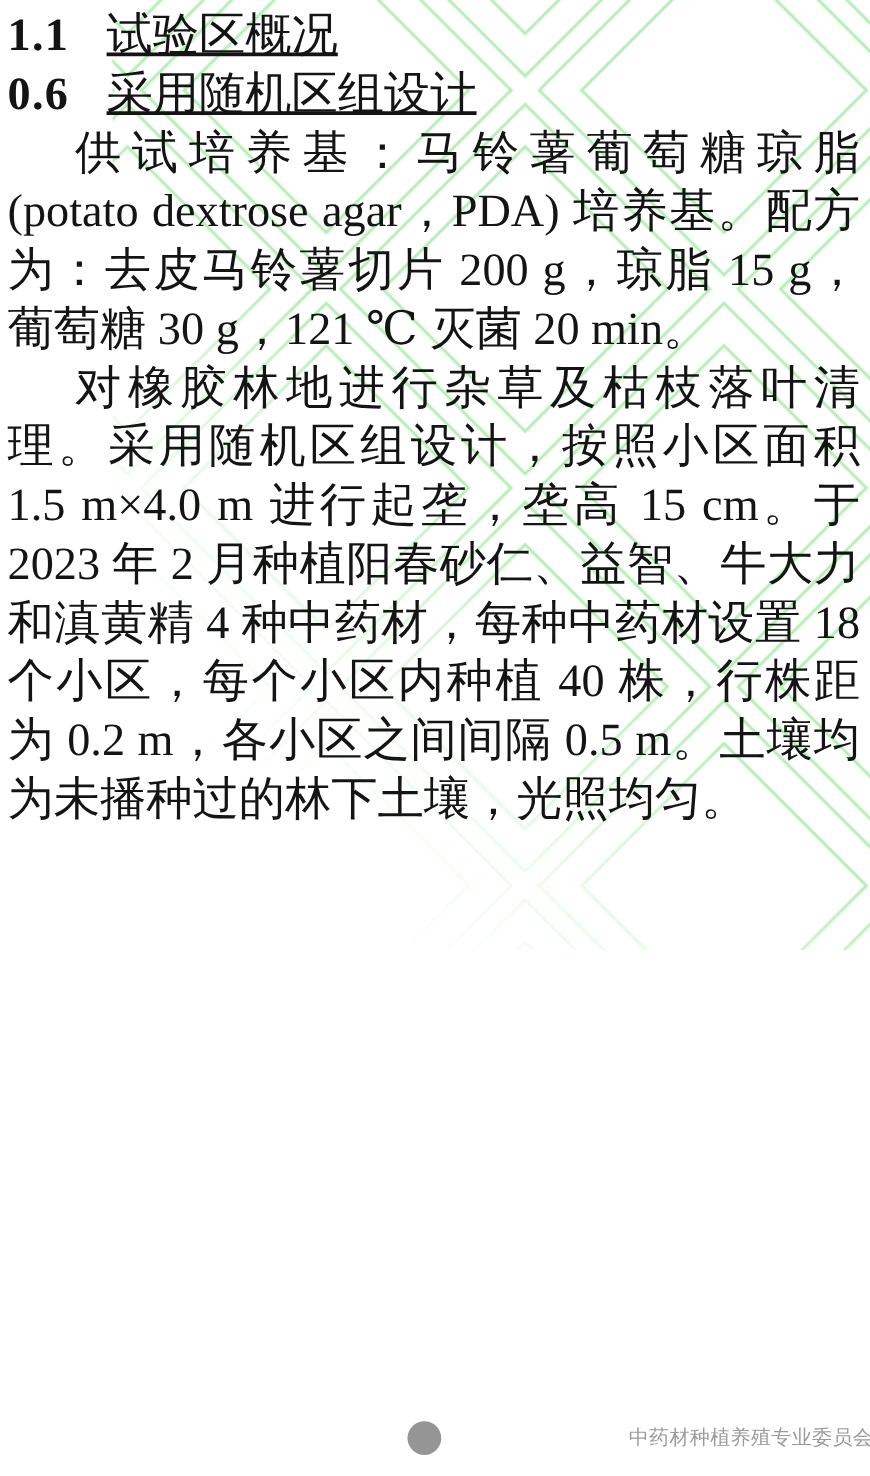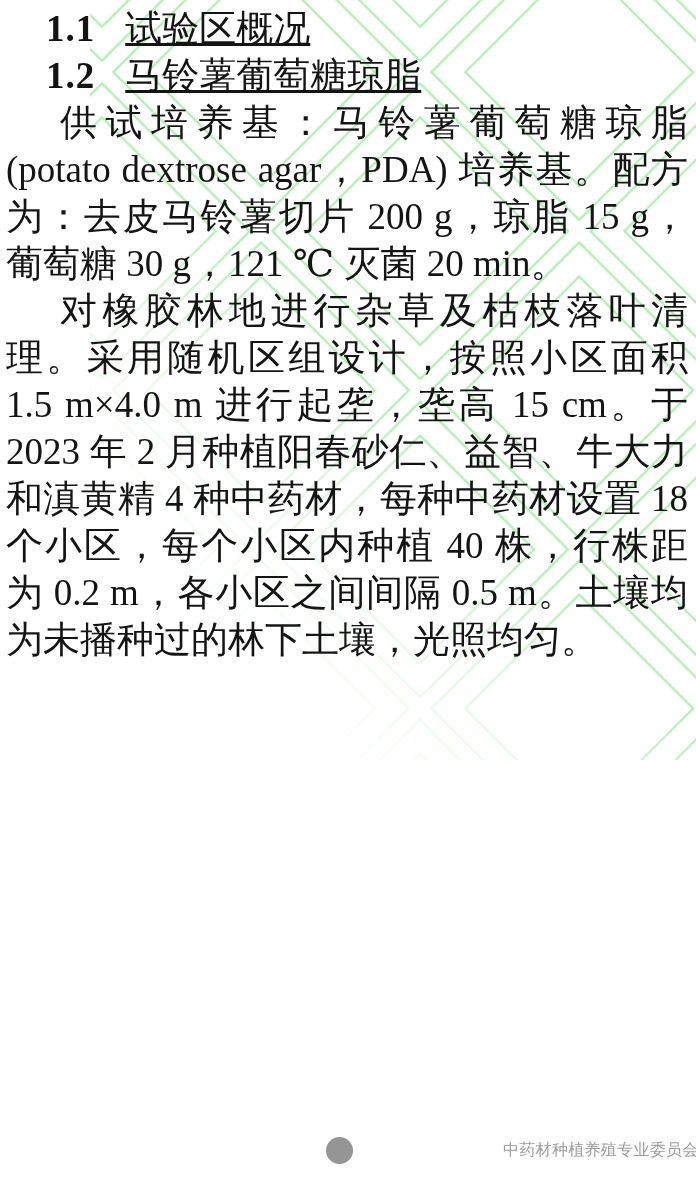--- a/index.html
+++ b/index.html
@@ -50,21 +50,20 @@
   }
   .heading {
     margin: 0;
     text-align: left;
     font-size: 37px;
   }
   .heading .num {
     font-weight: 700;
     letter-spacing: 1px;
     margin-right: 30px;
-    margin-left: 40px;
   }
   .heading .htitle {
     font-weight: 400;
     text-decoration: underline;
   }
   .para {
     margin: 0;
     text-align: justify;
     text-indent: 54px;
   }
@@ -98,21 +97,21 @@
   </div>
 
   <div class="content">
 
     <p class="heading">
       <span class="num">1.1</span><span class="htitle">试验区概况</span>
     </p>
 
 
     <p class="heading">
-      <span class="num">1.2</span><span class="htitle">马铃薯葡萄糖琼脂</span>
+      <span class="num">0.6</span><span class="htitle">采用随机区组设计</span>
     </p>
 
 
     <p class="para">供试培养基：马铃薯葡萄糖琼脂 (potato dextrose agar，PDA) 培养基。配方为：去皮马铃薯切片 200 g，琼脂 15 g，葡萄糖 30 g，121 ℃ 灭菌 20 min。</p>
 
 
 
     <p class="para">对橡胶林地进行杂草及枯枝落叶清理。采用随机区组设计，按照小区面积 1.5 m×4.0 m 进行起垄，垄高 15 cm。于 2023 年 2 月种植阳春砂仁、益智、牛大力和滇黄精 4 种中药材，每种中药材设置 18 个小区，每个小区内种植 40 株，行株距为 0.2 m，各小区之间间隔 0.5 m。土壤均为未播种过的林下土壤，光照均匀。</p>
 
   </div>

